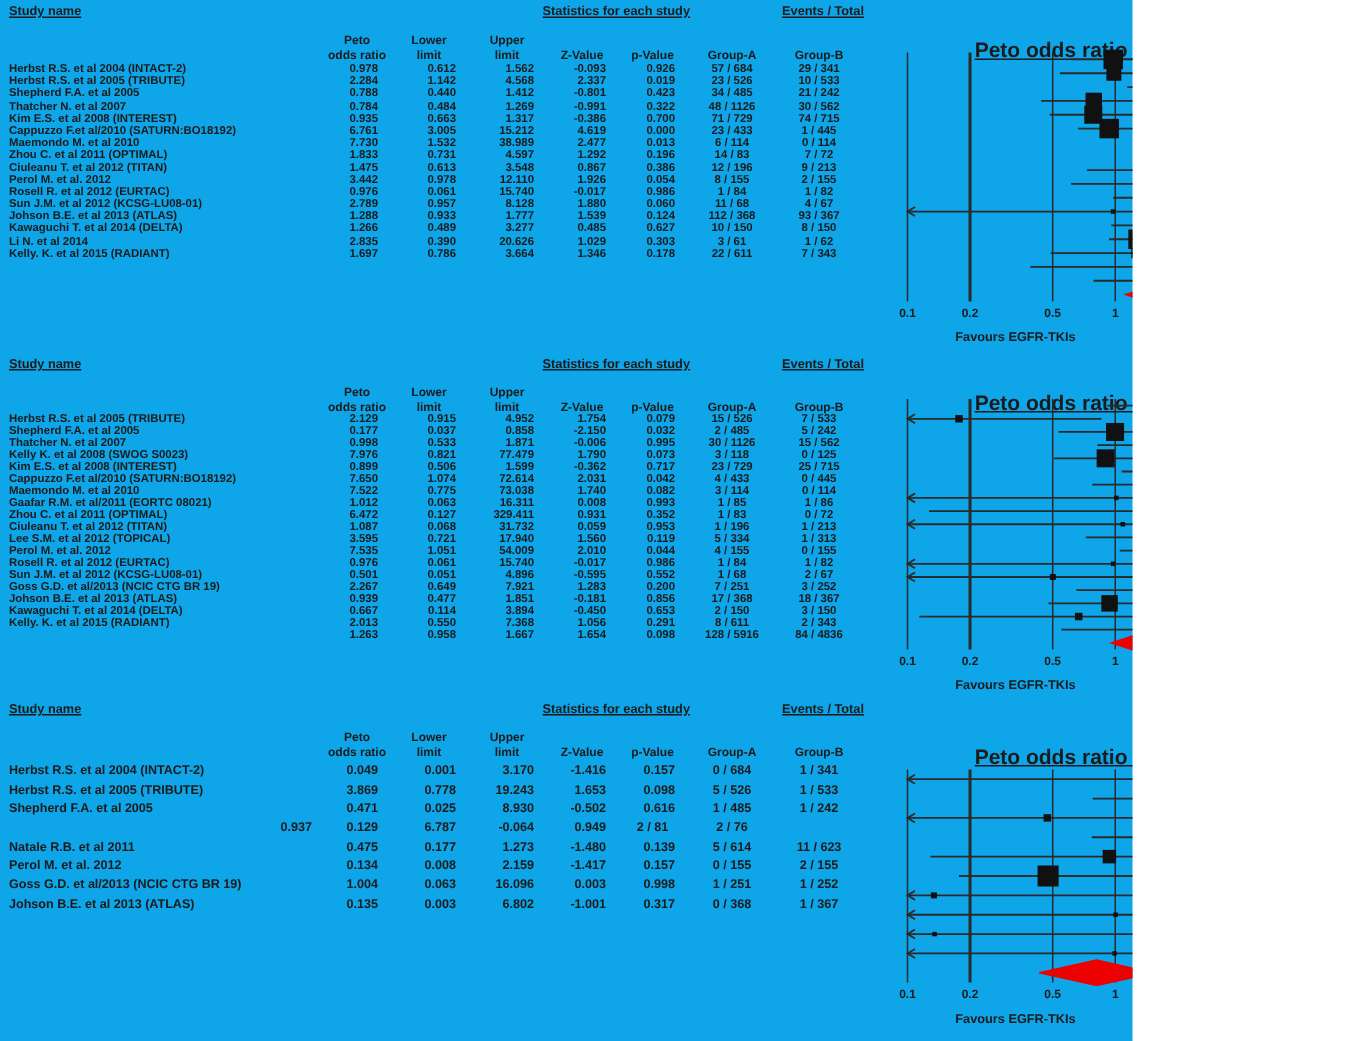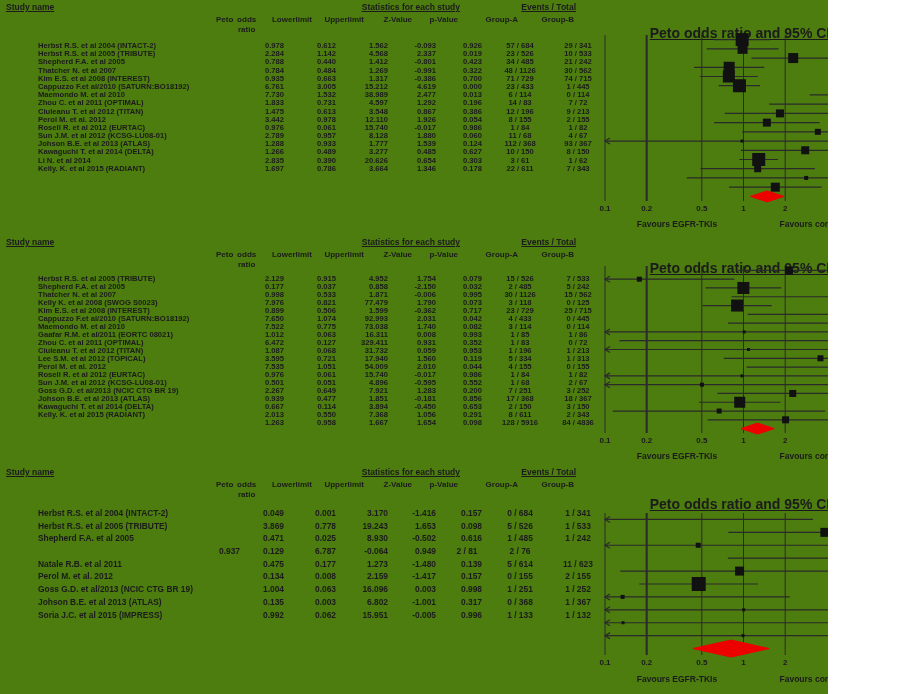--- a/index.html
+++ b/index.html
@@ -1,31 +1,31 @@
 <!DOCTYPE html>
 <html><head>
 <meta charset="utf-8">
 <style>
   html,body{margin:0;padding:0;background:#fff;}
-  .stage{position:relative;width:828px;height:694px;background:#4d7c0f;overflow:hidden;
+  .stage{position:relative;width:755px;height:694px;background:#0ea5e9;overflow:hidden;
          font-family:"Liberation Sans",sans-serif;color:#1b1b1b;--cols:212px 44px 52px 52px 48px 46px 60px 56px;}
   .panel{position:absolute;left:0;width:900px;}
   .pA{top:0;height:235px;--rh:8.2px;--fs:7.6px;}
   .pB{top:235px;height:230px;--rh:8.0px;--fs:7.6px;}
   .pC{top:465px;height:229px;--rh:12.7px;--fs:8.4px;}
   .tbl{position:absolute;left:4px;top:0;width:578px;height:100%;}
   .tblhead1{position:absolute;top:2px;left:0;width:578px;height:12px;font-weight:bold;font-size:8.5px;}
   .hstudy{position:absolute;left:2px;top:0;text-decoration:underline;}
   .hstats{position:absolute;left:216px;width:240px;top:0;text-align:right;text-decoration:underline;}
   .hevents{position:absolute;left:460px;width:112px;top:0;text-align:right;text-decoration:underline;}
   .tblhead2{position:absolute;top:15px;left:0;width:578px;height:26px;display:grid;grid-template-columns:var(--cols);}
-  .h2c{display:flex;flex-direction:row;justify-content:flex-end;text-align:center;font-size:8px;line-height:9.5px;font-weight:bold;}
+  .h2c{display:flex;flex-direction:column;justify-content:flex-end;text-align:center;font-size:8px;line-height:9.5px;font-weight:bold;}
   .tbody{position:absolute;left:0;width:578px;}
   .pA .tbody{top:42px;} .pB .tbody{top:40px;} .pC .tbody{top:42px;}
-  .trow{display:grid;grid-template-columns:var(--cols);height:var(--rh);margin-left:32px;}
+  .trow{display:grid;grid-template-columns:var(--cols);height:var(--rh);}
   .cell{font-size:var(--fs);line-height:var(--rh);font-weight:bold;white-space:nowrap;overflow:hidden;}
   .cname{text-align:left;padding-left:2px;}
   .cnum{text-align:right;padding-right:8px;}
   .cev{text-align:center;}
   .plot{position:absolute;left:596px;top:0;width:300px;height:100%;}
   .ptitle{position:absolute;left:4px;width:280px;text-align:center;font-size:14px;font-weight:bold;text-decoration:underline;margin-top:21px;}
   .pA .ptitle{top:4px;} .pB .ptitle{top:4px;} .pC .ptitle{top:10px;}
   .pletter{position:absolute;left:246px;font-family:"Liberation Serif",serif;font-size:31px;font-weight:400;color:#111;}
   .pA .pletter{top:-6px;} .pB .pletter{top:0px;} .pC .pletter{top:6px;}
   .psvg{position:absolute;left:0;}
@@ -209,21 +209,21 @@
             <div class="cell cnum">0.485</div>
             <div class="cell cnum">0.627</div>
             <div class="cell cev">10 / 150</div>
             <div class="cell cev">8 / 150</div>
           </div>
           <div class="trow">
             <div class="cell cname">Li N. et al 2014</div>
             <div class="cell cnum">2.835</div>
             <div class="cell cnum">0.390</div>
             <div class="cell cnum">20.626</div>
-            <div class="cell cnum">0.654</div>
+            <div class="cell cnum">1.029</div>
             <div class="cell cnum">0.303</div>
             <div class="cell cev">3 / 61</div>
             <div class="cell cev">1 / 62</div>
           </div>
           <div class="trow">
             <div class="cell cname">Kelly. K. et al 2015 (RADIANT)</div>
             <div class="cell cnum">1.697</div>
             <div class="cell cnum">0.786</div>
             <div class="cell cnum">3.664</div>
             <div class="cell cnum">1.346</div>
@@ -380,21 +380,21 @@
             <div class="cell cnum">1.599</div>
             <div class="cell cnum">-0.362</div>
             <div class="cell cnum">0.717</div>
             <div class="cell cev">23 / 729</div>
             <div class="cell cev">25 / 715</div>
           </div>
           <div class="trow">
             <div class="cell cname">Cappuzzo F.et al/2010 (SATURN:BO18192)</div>
             <div class="cell cnum">7.650</div>
             <div class="cell cnum">1.074</div>
-            <div class="cell cnum">92.993</div>
+            <div class="cell cnum">72.614</div>
             <div class="cell cnum">2.031</div>
             <div class="cell cnum">0.042</div>
             <div class="cell cev">4 / 433</div>
             <div class="cell cev">0 / 445</div>
           </div>
           <div class="trow">
             <div class="cell cname">Maemondo M. et al 2010</div>
             <div class="cell cnum">7.522</div>
             <div class="cell cnum">0.775</div>
             <div class="cell cnum">73.038</div>
@@ -707,30 +707,20 @@
           <div class="trow">
             <div class="cell cname">Johson B.E. et al 2013 (ATLAS)</div>
             <div class="cell cnum">0.135</div>
             <div class="cell cnum">0.003</div>
             <div class="cell cnum">6.802</div>
             <div class="cell cnum">-1.001</div>
             <div class="cell cnum">0.317</div>
             <div class="cell cev">0 / 368</div>
             <div class="cell cev">1 / 367</div>
           </div>
-          <div class="trow">
-            <div class="cell cname">Soria J.C. et al 2015 (IMPRESS)</div>
-            <div class="cell cnum">0.992</div>
-            <div class="cell cnum">0.062</div>
-            <div class="cell cnum">15.951</div>
-            <div class="cell cnum">-0.005</div>
-            <div class="cell cnum">0.996</div>
-            <div class="cell cev">1 / 133</div>
-            <div class="cell cev">1 / 132</div>
-          </div>
         </div>
     </div>
     <div class="plot">
       <div class="ptitle">Peto odds ratio and 95% CI</div>
       <div class="pletter">C</div>
       <svg class="psvg" width="300" height="185">
           <line x1="9" y1="8" x2="9" y2="150" stroke="#2a2a2a" stroke-width="1"></line>
           <line x1="50.692654399461404" y1="8" x2="50.692654399461404" y2="150" stroke="#2a2a2a" stroke-width="2"></line>
           <line x1="105.8073456005386" y1="8" x2="105.8073456005386" y2="150" stroke="#2a2a2a" stroke-width="1"></line>
           <line x1="147.5" y1="8" x2="147.5" y2="150" stroke="#2a2a2a" stroke-width="1"></line>

